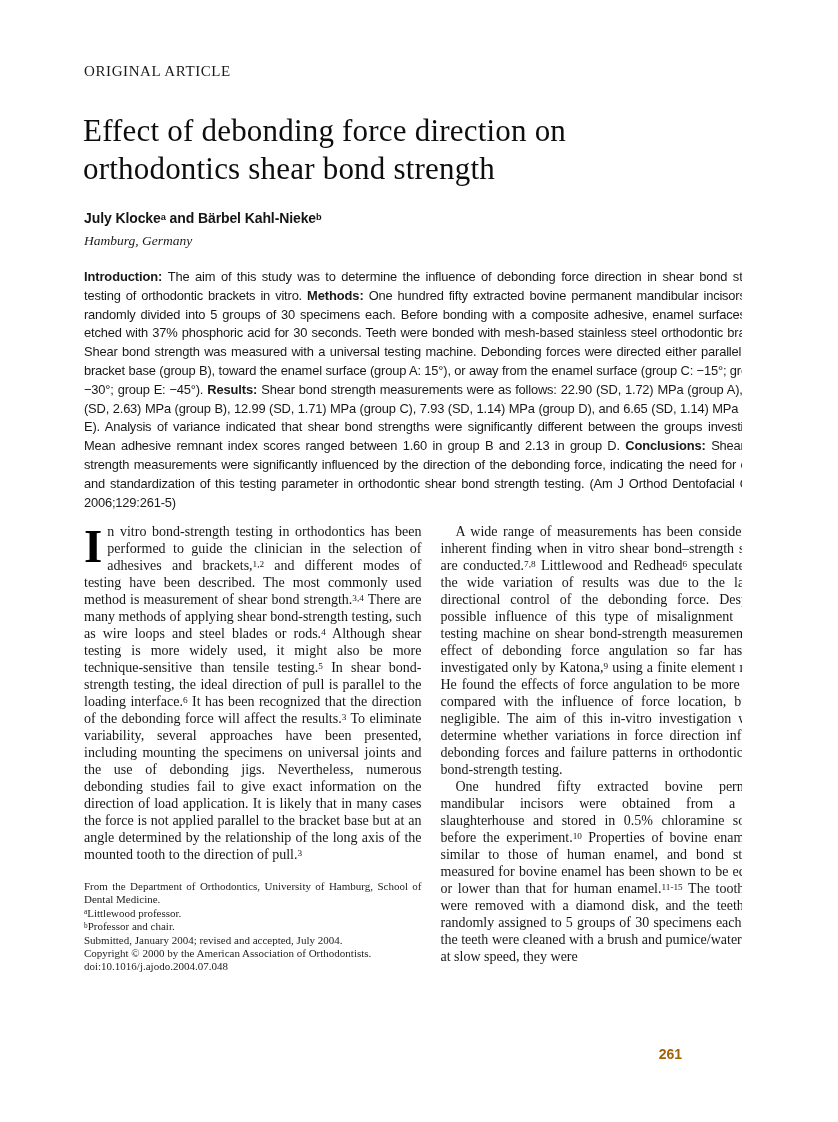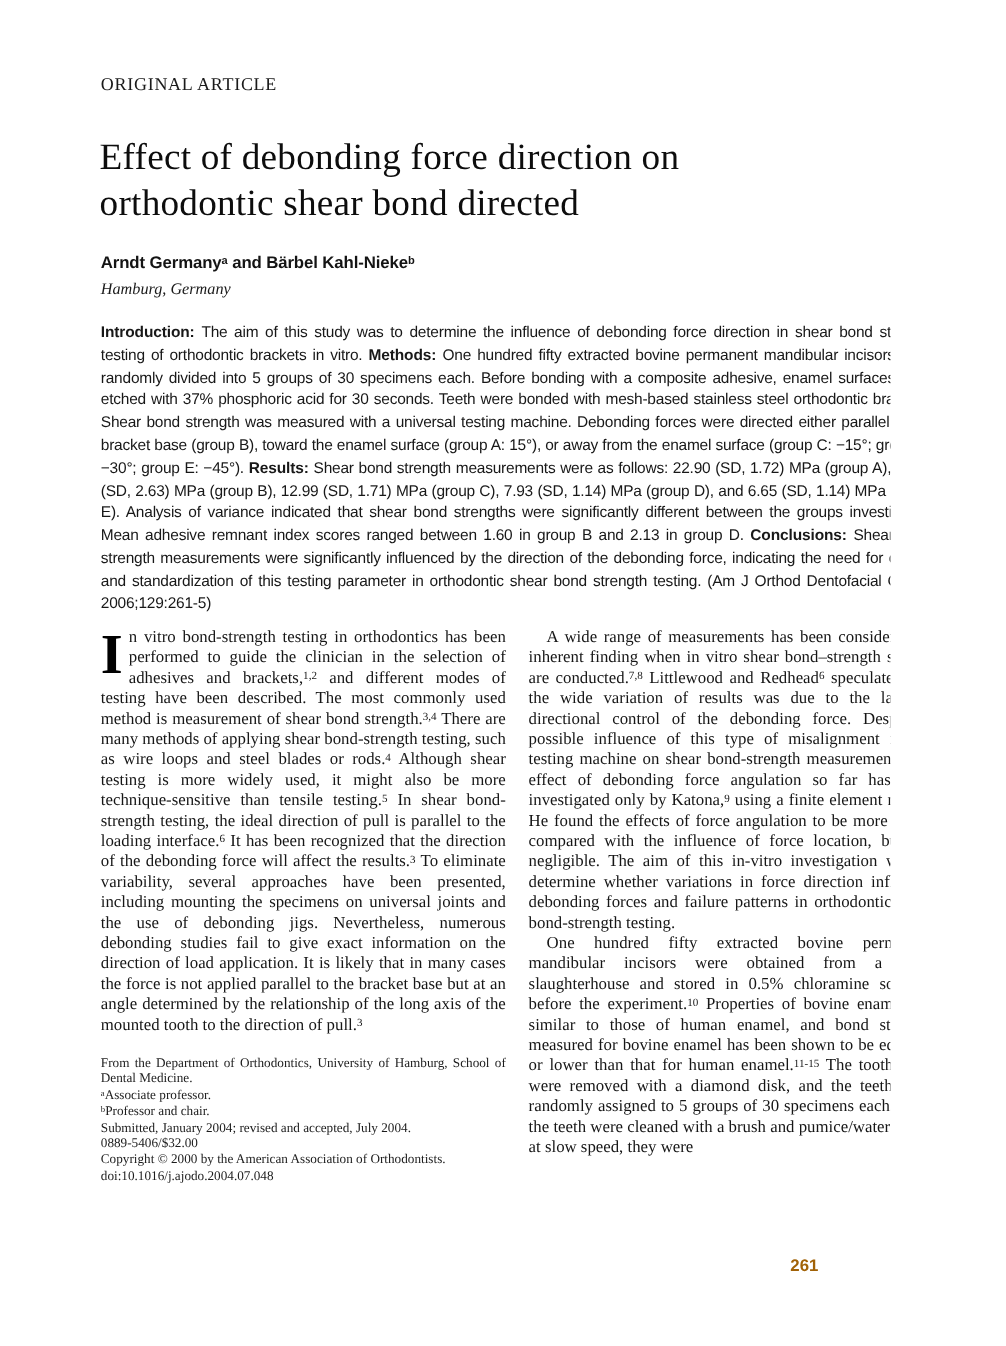--- a/index.html
+++ b/index.html
@@ -107,40 +107,39 @@
 </style>
 </head>
 <body>
 
 <div class="page">
 
   <div class="eyebrow">ORIGINAL ARTICLE</div>
 
   <h1 class="title">
     <span class="tline">Effect of debonding force direction on</span>
-    <span class="tline">orthodontic shear bond directed</span>
+    <span class="tline">orthodontics shear bond strength</span>
   </h1>
 
-  <div class="authors"><span>Arndt Germany</span><sup>a</sup><span> and Bärbel Kahl-Nieke</span><sup>b</sup></div>
+  <div class="authors"><span>July Klocke</span><sup>a</sup><span> and Bärbel Kahl-Nieke</span><sup>b</sup></div>
 
   <div class="affiliation">Hamburg, Germany</div>
 
   <div class="abstract"><b>Introduction: </b><span>The aim of this study was to determine the influence of debonding force direction in shear bond strength testing of orthodontic brackets in vitro. </span><b>Methods: </b><span>One hundred fifty extracted bovine permanent mandibular incisors were randomly divided into 5 groups of 30 specimens each. Before bonding with a composite adhesive, enamel surfaces were etched with 37% phosphoric acid for 30 seconds. Teeth were bonded with mesh-based stainless steel orthodontic brackets. Shear bond strength was measured with a universal testing machine. Debonding forces were directed either parallel to the bracket base (group B), toward the enamel surface (group A: 15°), or away from the enamel surface (group C: −15°; group D: −30°; group E: −45°). </span><b>Results: </b><span>Shear bond strength measurements were as follows: 22.90 (SD, 1.72) MPa (group A), 17.90 (SD, 2.63) MPa (group B), 12.99 (SD, 1.71) MPa (group C), 7.93 (SD, 1.14) MPa (group D), and 6.65 (SD, 1.14) MPa (group E). Analysis of variance indicated that shear bond strengths were significantly different between the groups investigated. Mean adhesive remnant index scores ranged between 1.60 in group B and 2.13 in group D. </span><b>Conclusions: </b><span>Shear bond strength measurements were significantly influenced by the direction of the debonding force, indicating the need for control and standardization of this testing parameter in orthodontic shear bond strength testing. (Am J Orthod Dentofacial Orthop 2006;129:261-5)</span></div>
 
   <div class="columns">
 
     <div class="col">
       <p class="para"><span class="dropcap">I</span><span><span>n vitro bond-strength testing in orthodontics has been performed to guide the clinician in the selection of adhesives and brackets,</span><sup>1,2</sup><span> and different modes of testing have been described. The most commonly used method is measurement of shear bond strength.</span><sup>3,4</sup><span> There are many methods of applying shear bond-strength testing, such as wire loops and steel blades or rods.</span><sup>4</sup><span> Although shear testing is more widely used, it might also be more technique-sensitive than tensile testing.</span><sup>5</sup><span> In shear bond-strength testing, the ideal direction of pull is parallel to the loading interface.</span><sup>6</sup><span> It has been recognized that the direction of the debonding force will affect the results.</span><sup>3</sup><span> To eliminate variability, several approaches have been presented, including mounting the specimens on universal joints and the use of debonding jigs. Nevertheless, numerous debonding studies fail to give exact information on the direction of load application. It is likely that in many cases the force is not applied parallel to the bracket base but at an angle determined by the relationship of the long axis of the mounted tooth to the direction of pull.</span><sup>3</sup></span></p>
 
       <div class="footnotes">
         <div><span>From the Department of Orthodontics, University of Hamburg, School of Dental Medicine.</span></div>
-        <div><sup>a</sup><span>Associate professor.</span></div>
+        <div><sup>a</sup><span>Littlewood professor.</span></div>
         <div><sup>b</sup><span>Professor and chair.</span></div>
         <div><span>Submitted, January 2004; revised and accepted, July 2004.</span></div>
-        <div><span>0889-5406/$32.00</span></div>
         <div><span>Copyright © 2000 by the American Association of Orthodontists.</span></div>
         <div><span>doi:10.1016/j.ajodo.2004.07.048</span></div>
       </div>
     </div>
 
     <div class="col">
       <p class="para indent"><span>A wide range of measurements has been considered an inherent finding when in vitro shear bond–strength studies are conducted.</span><sup>7,8</sup><span> Littlewood and Redhead</span><sup>6</sup><span> speculated that the wide variation of results was due to the lack of directional control of the debonding force. Despite a possible influence of this type of misalignment in the testing machine on shear bond-strength measurements, the effect of debonding force angulation so far has been investigated only by Katona,</span><sup>9</sup><span> using a finite element model. He found the effects of force angulation to be more subtle compared with the influence of force location, but not negligible. The aim of this in-vitro investigation was to determine whether variations in force direction influence debonding forces and failure patterns in orthodontic shear bond-strength testing.</span></p>
 
 
       <p class="para indent"><span>One hundred fifty extracted bovine permanent mandibular incisors were obtained from a local slaughterhouse and stored in 0.5% chloramine solution before the experiment.</span><sup>10</sup><span> Properties of bovine enamel are similar to those of human enamel, and bond strength measured for bovine enamel has been shown to be equal to or lower than that for human enamel.</span><sup>11-15</sup><span> The tooth roots were removed with a diamond disk, and the teeth were randomly assigned to 5 groups of 30 specimens each. After the teeth were cleaned with a brush and pumice/water slurry at slow speed, they were</span></p>

